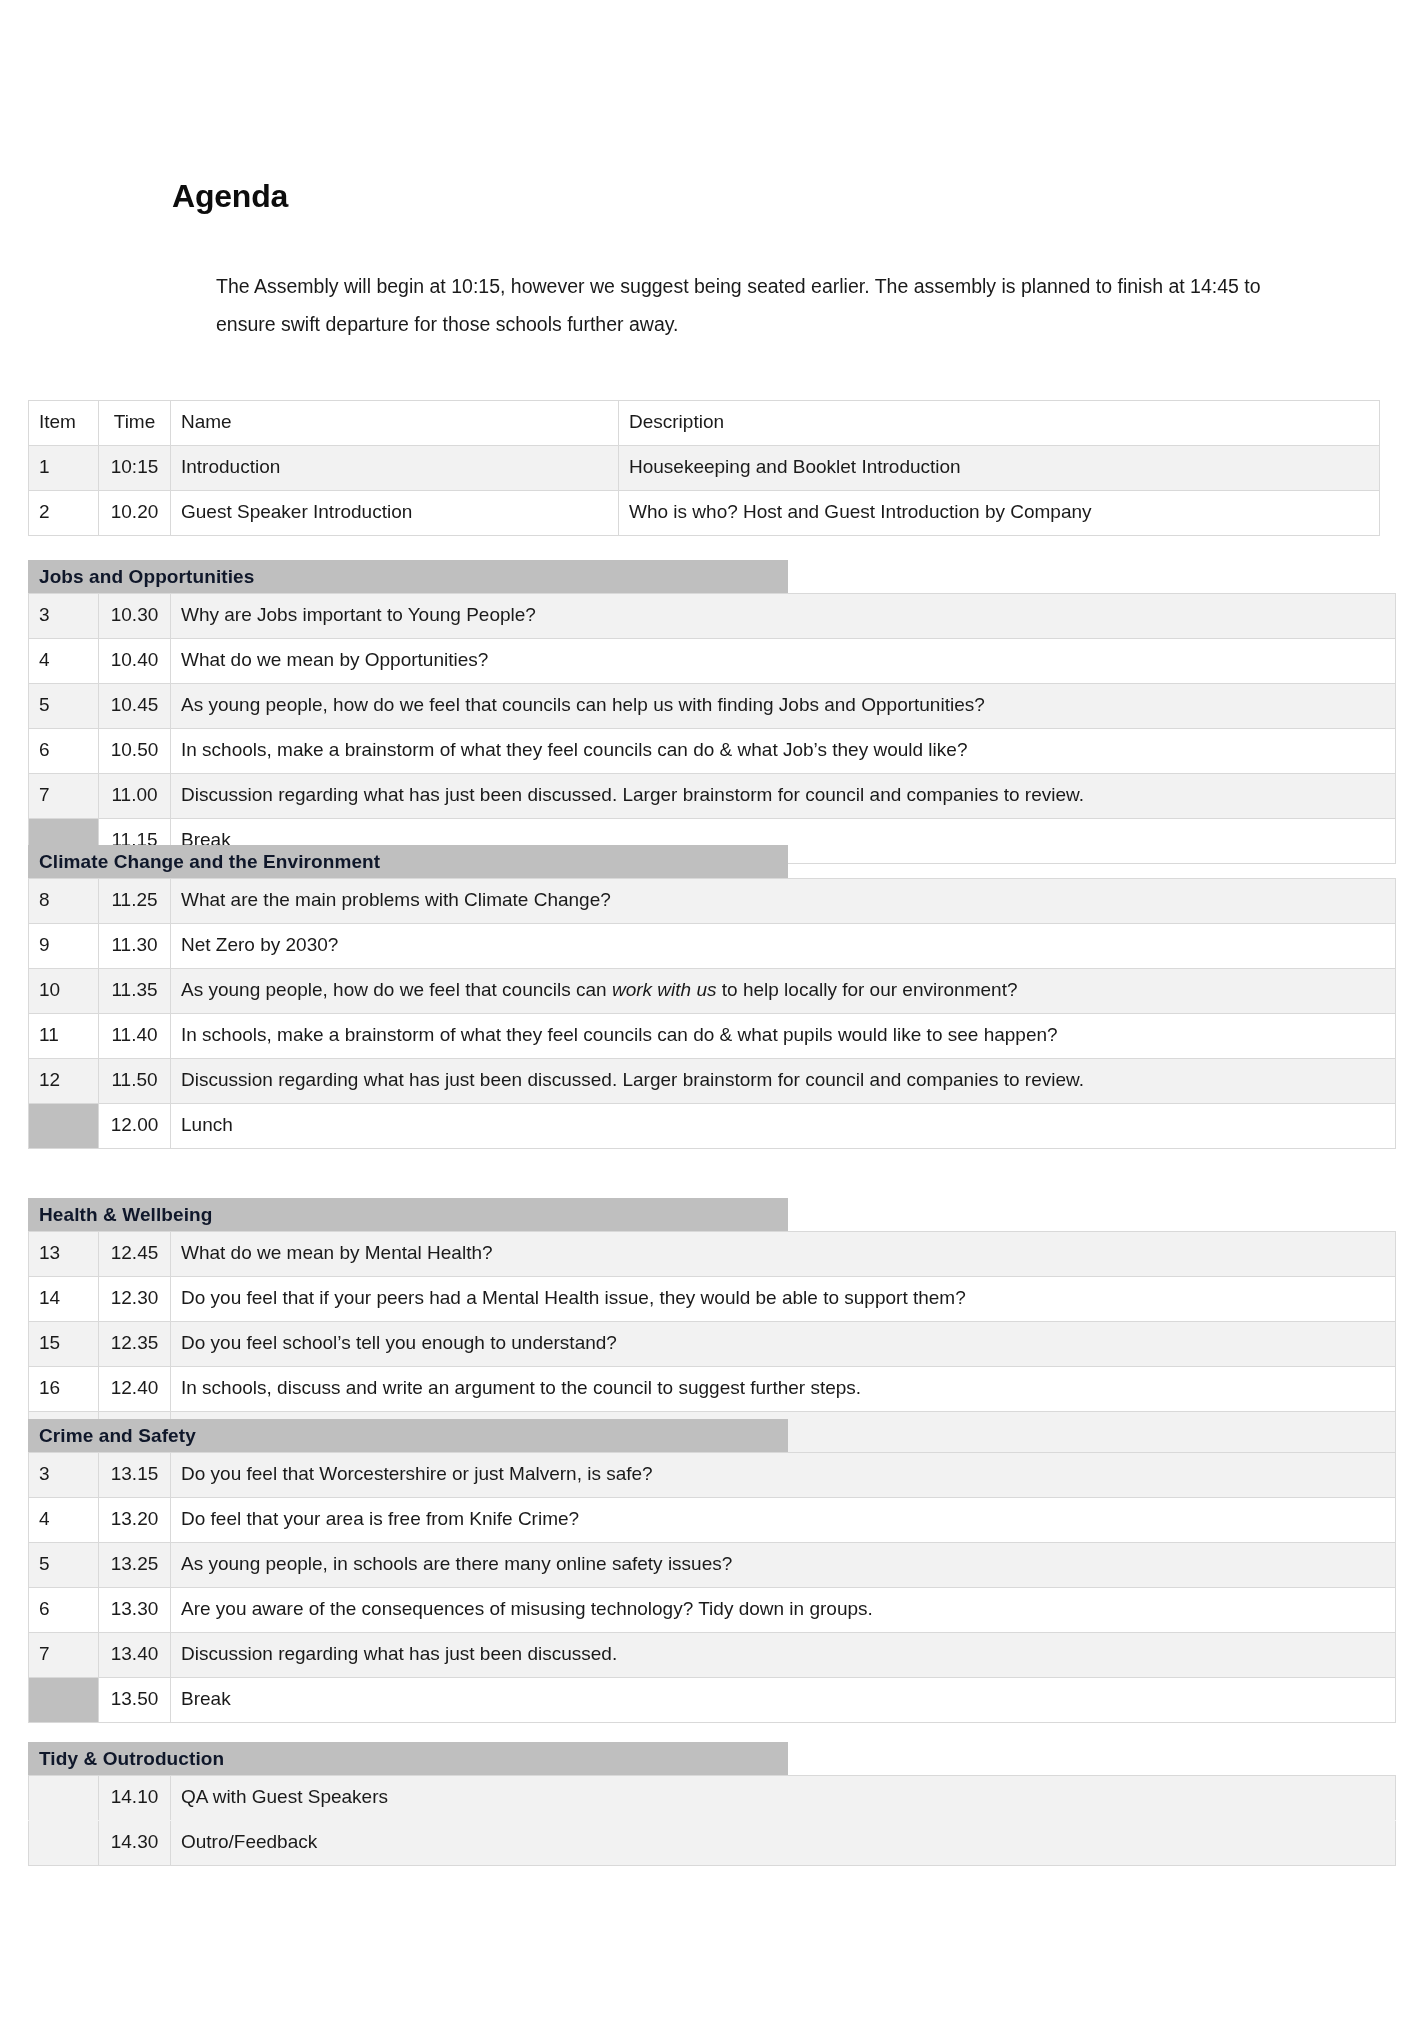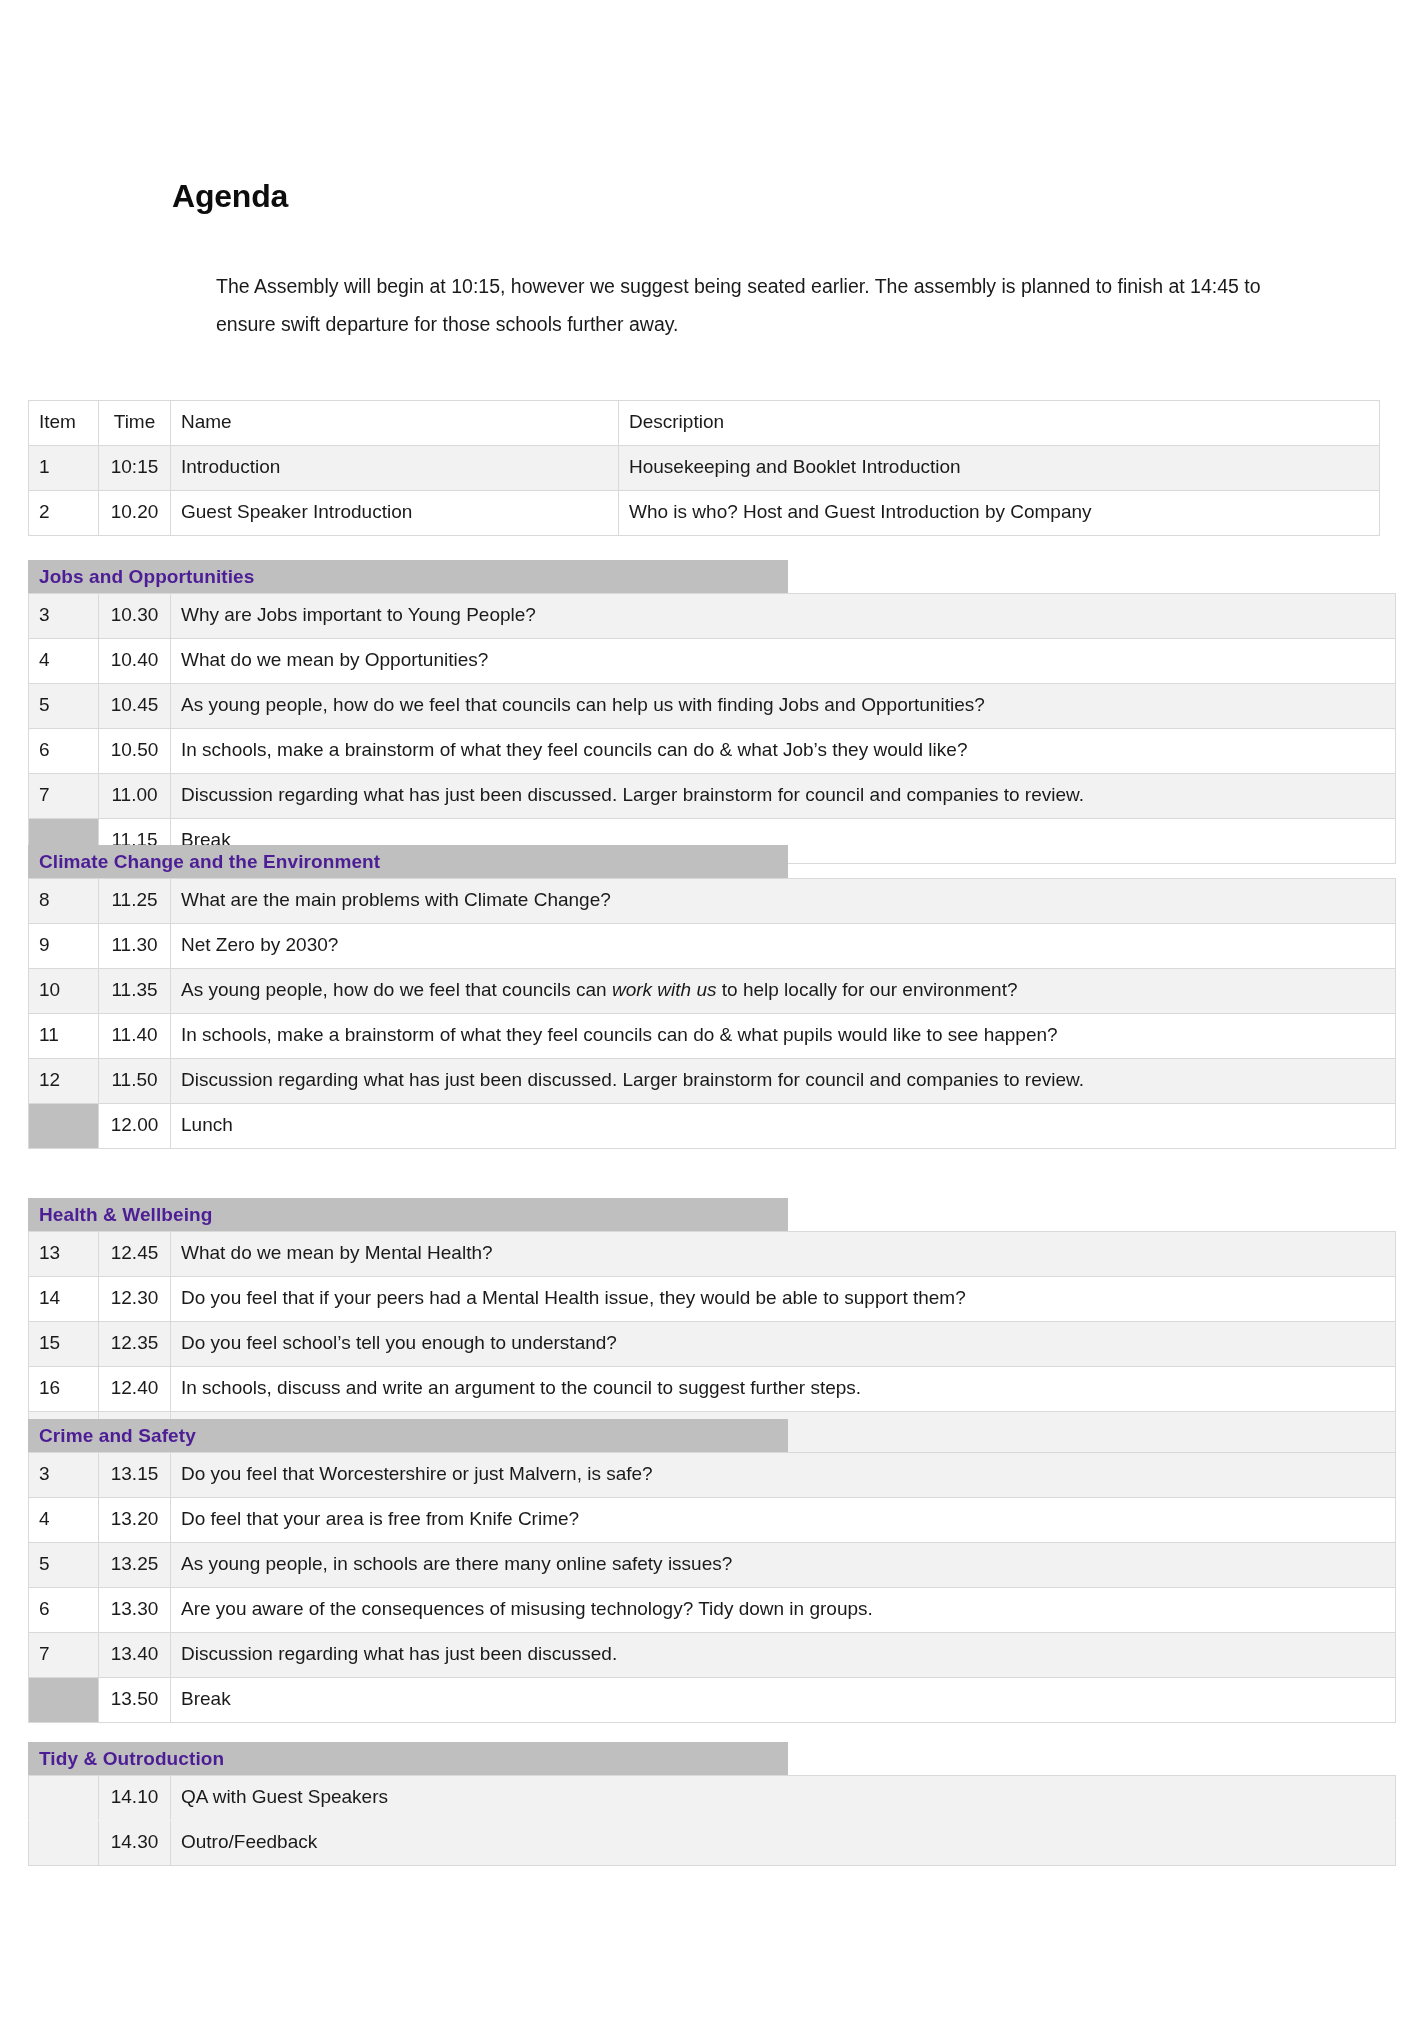--- a/index.html
+++ b/index.html
@@ -70,21 +70,21 @@
   .b      { font-weight: bold; }
   .it     { font-style: italic; }
   .greycell { background: #bfbfbf; border-color: #d9d9d9; }
 
   
   .sec-bar {
     position: absolute;
     height: 33px;
     width: 760px;
     background: #bfbfbf;
-    color: #4c1d95;
+    color: #0f172a;
     font-size: 19px;
     font-weight: bold;
     line-height: 33px;
     padding-left: 11px;
     box-sizing: border-box;
     letter-spacing: 0.1px;
   }
 
   
   .c-item2 { width: 70px; }

